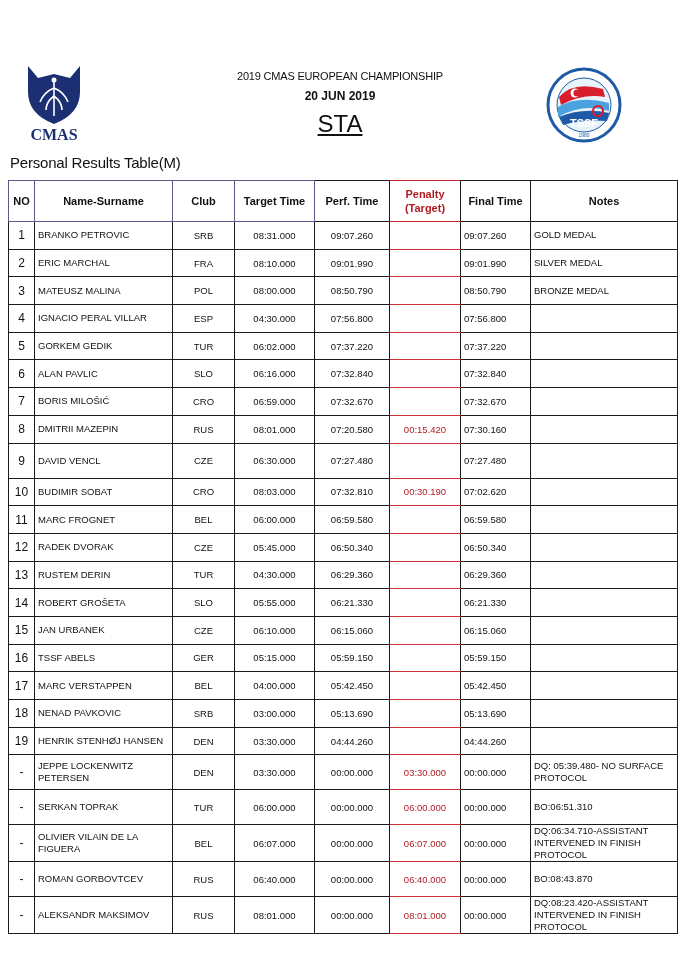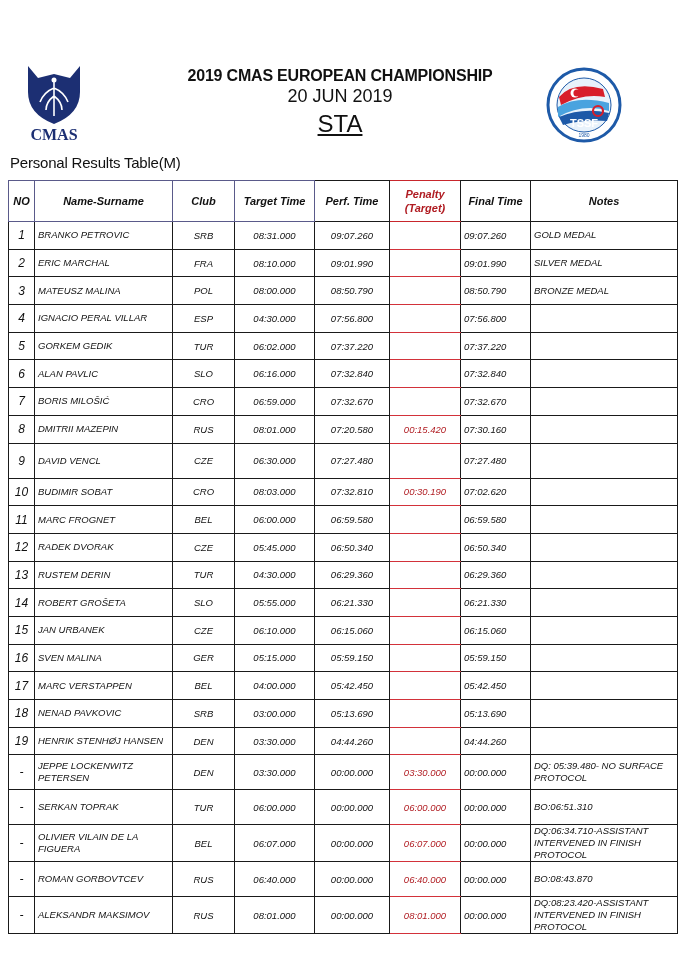--- a/index.html
+++ b/index.html
@@ -2,27 +2,27 @@
 <html><head>
 <meta charset="utf-8">
 <style>
   html, body { margin: 0; padding: 0; background: #ffffff; }
   body { width: 685px; height: 960px; position: relative; overflow: hidden; font-family: "Liberation Sans", sans-serif; color: #111; }
 
   .logo-left { position: absolute; left: 18px; top: 62px; width: 72px; height: 82px; }
   .logo-right { position: absolute; left: 543px; top: 67px; width: 82px; height: 76px; }
 
   .title-block { position: absolute; left: 140px; width: 400px; top: 66px; text-align: center; }
-  .title1 { font-weight: bold; font-size: 16px; line-height: 20px; letter-spacing: -0.2px; }
-  .title2 { font-weight: normal; font-size: 18px; line-height: 20px; }
+  .title1 { font-weight: normal; font-size: 11px; line-height: 20px; letter-spacing: -0.2px; }
+  .title2 { font-weight: bold; font-size: 12px; line-height: 20px; }
   .title3 { font-size: 24px; line-height: 30px; margin-top: 3px; text-decoration: underline; }
 
   .subtitle { position: absolute; left: 10px; top: 154px; font-weight: normal; font-size: 15px; letter-spacing: -0.2px; }
 
-  table.results { position: absolute; left: 8px; top: 180px; width: 669px; border-collapse: collapse; table-layout: fixed; font-size: 9.5px; font-style: italic; }
+  table.results { position: absolute; left: 8px; top: 180px; width: 669px; border-collapse: collapse; table-layout: fixed; font-size: 9.5px; }
   table.results td, table.results th { border: 1.5px solid #1a1a1a; padding: 0 3px; vertical-align: middle; }
   table.results th { font-weight: bold; font-size: 11px; height: 40px; text-align: center; }
   table.results th.blue { border-color: #5a5a8a; }
   table.results th.pen { color: #b01c22; border-top-color: #c8262c; border-bottom-color: #c8262c; line-height: 14px; text-align: center; }
   td.no { text-align: center; font-size: 12px; }
   td.name { text-align: left; padding-left: 2px; line-height: 12px; }
   td.center { text-align: center; }
   td.final { text-align: left; padding-left: 10px; }
   td.pen { text-align: center; color: #b01c22; border-top-color: #d2323a !important; border-bottom-color: #d2323a !important; }
   td.notes { text-align: left; padding-left: 2px; line-height: 12px; }
@@ -236,21 +236,21 @@
         <td class="name">JAN URBANEK</td>
         <td class="center">CZE</td>
         <td class="center">06:10.000</td>
         <td class="center">06:15.060</td>
         <td class="pen"></td>
         <td class="final">06:15.060</td>
         <td class="notes"></td>
       </tr>
       <tr class="r">
         <td class="no">16</td>
-        <td class="name">SVEN MALINA</td>
+        <td class="name">TSSF ABELS</td>
         <td class="center">GER</td>
         <td class="center">05:15.000</td>
         <td class="center">05:59.150</td>
         <td class="pen"></td>
         <td class="final">05:59.150</td>
         <td class="notes"></td>
       </tr>
       <tr class="r">
         <td class="no">17</td>
         <td class="name">MARC VERSTAPPEN</td>

